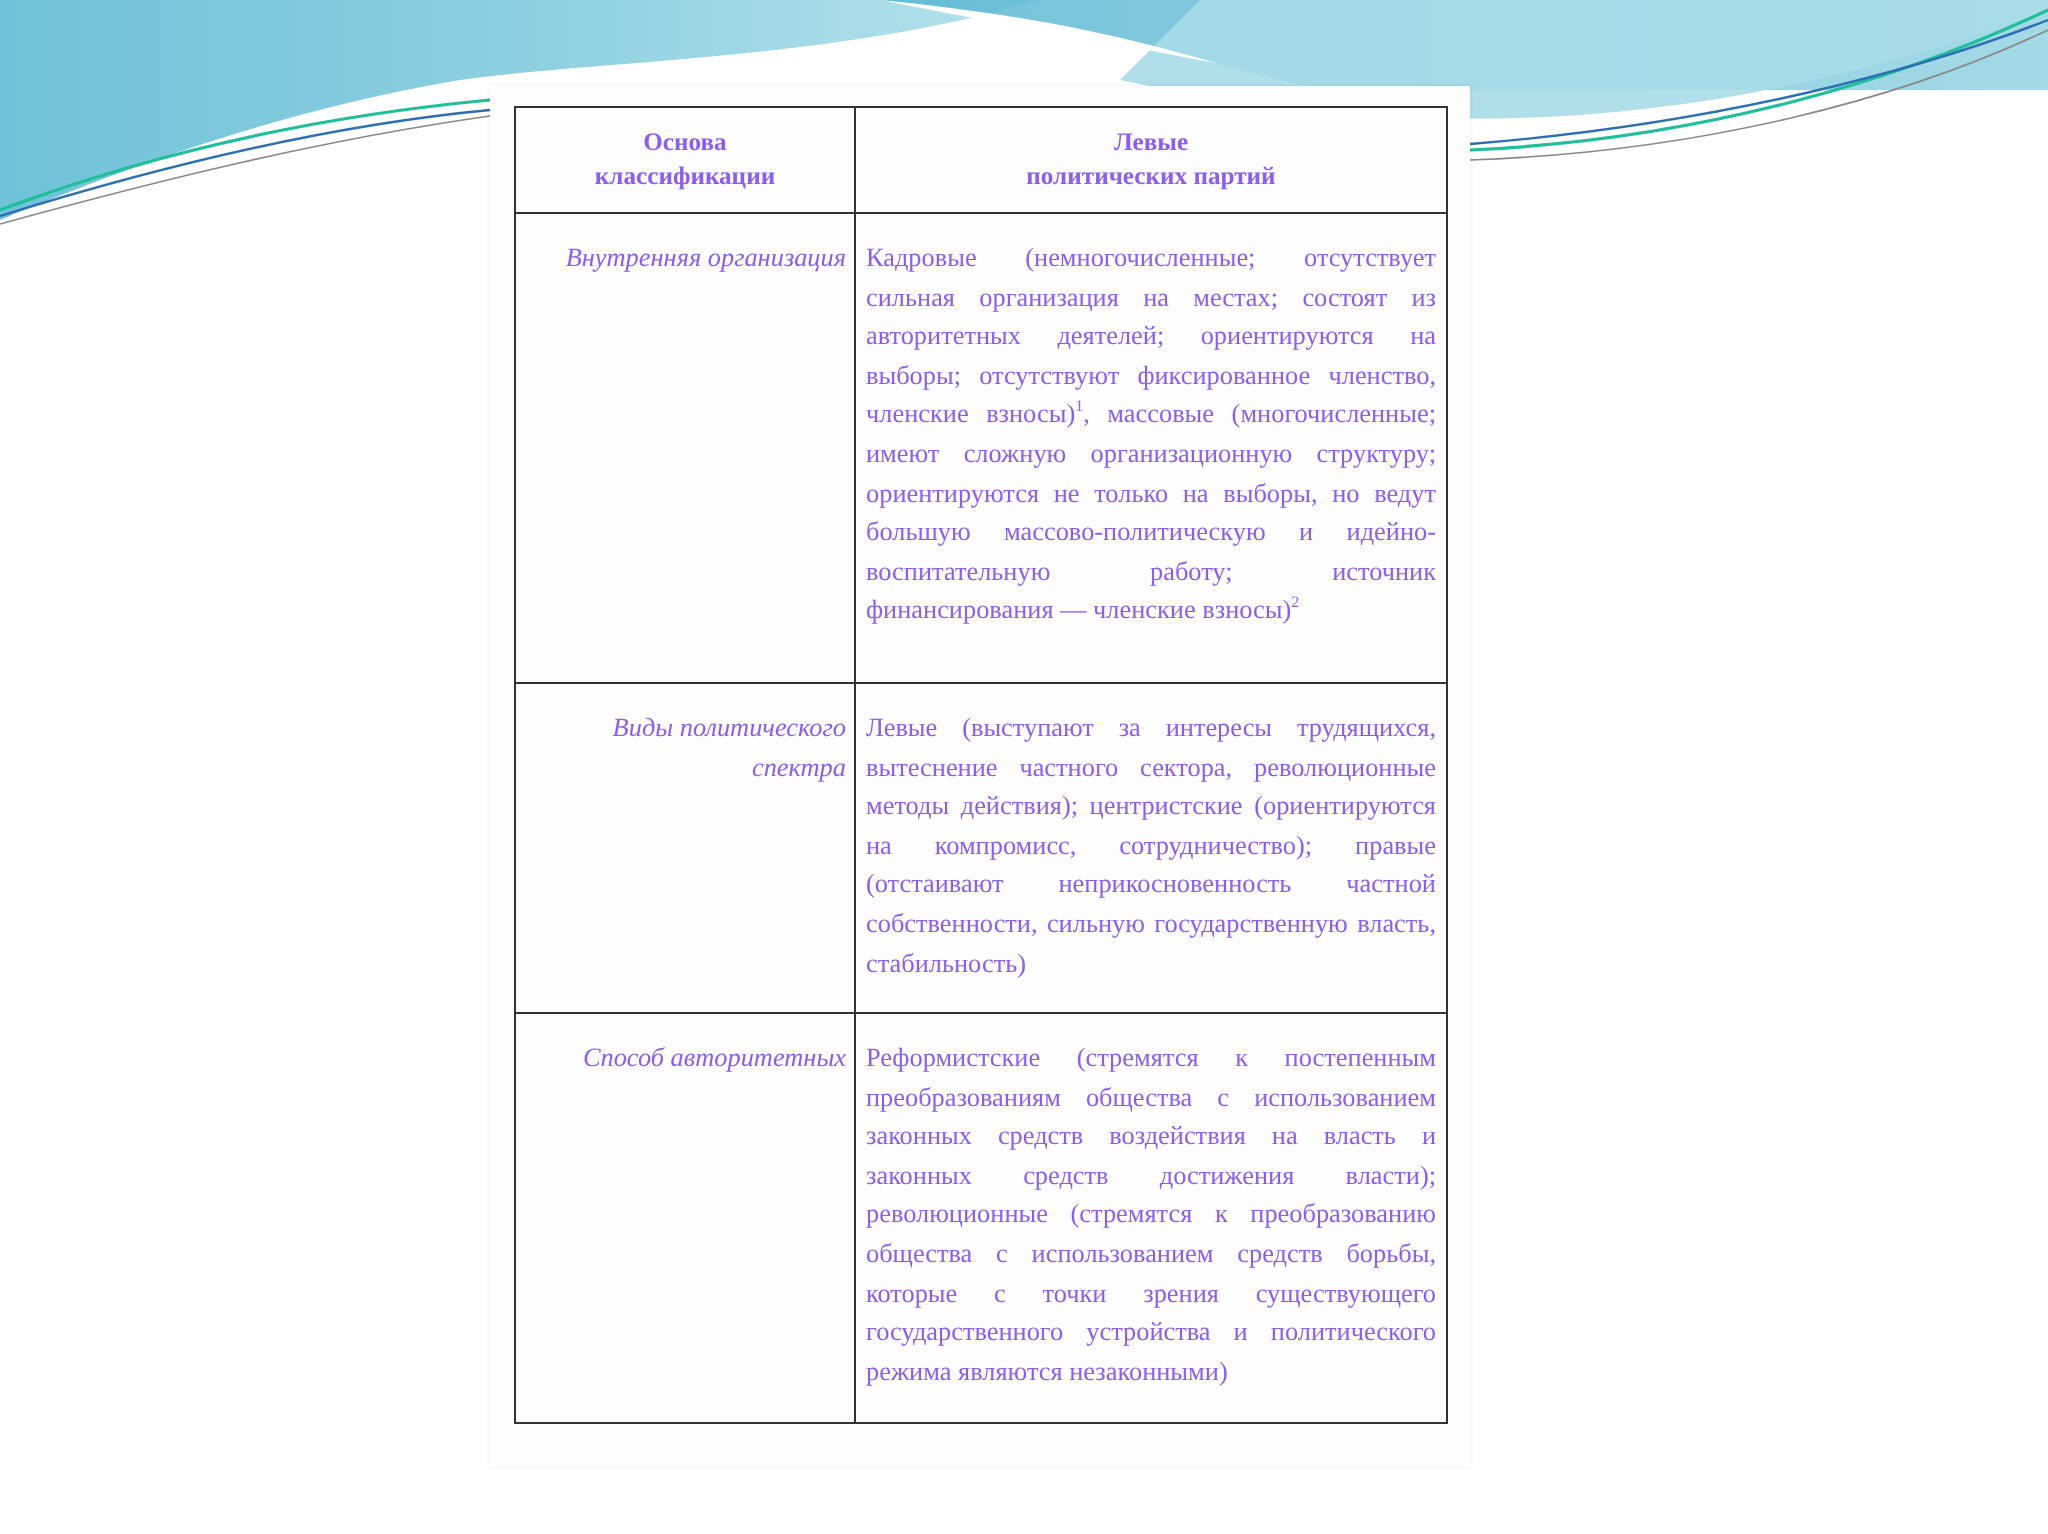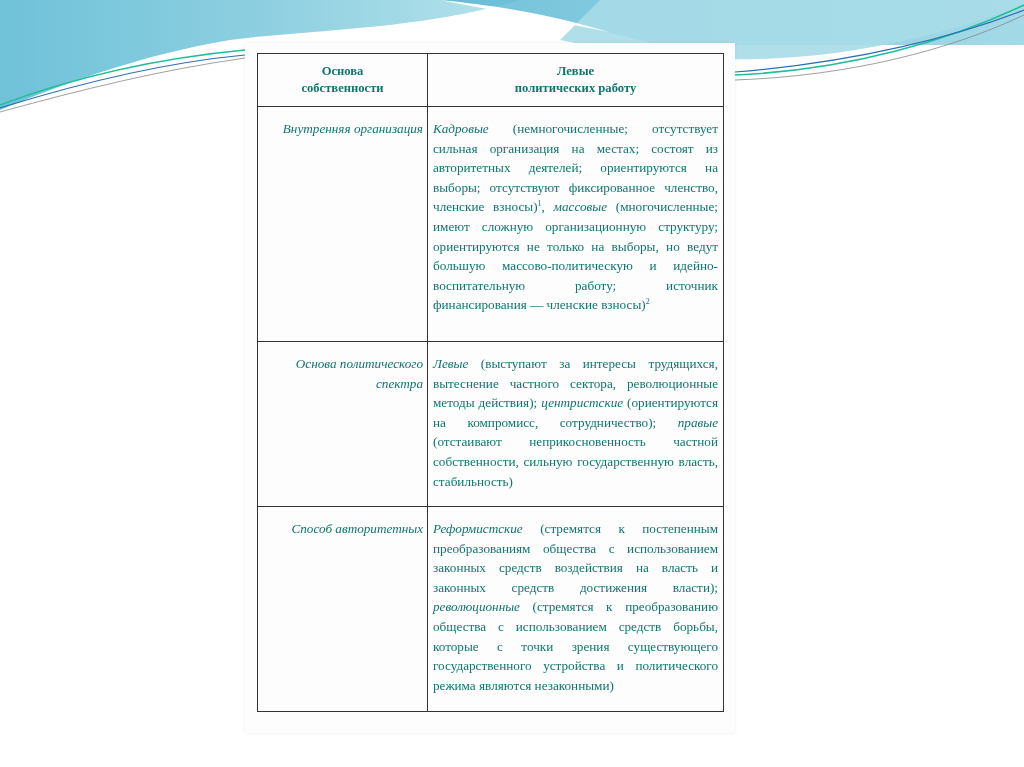--- a/index.html
+++ b/index.html
@@ -10,38 +10,38 @@
   }
   .wave { position: absolute; left: 0; top: 0; width: 1024px; height: 130px; }
   .sheet {
     position: absolute; left: 245px; top: 43px; width: 490px; height: 690px;
     background: #fdfdfd;
     box-shadow: 0 0 3px rgba(0,0,0,0.08);
   }
   table.cls {
     position: absolute; left: 12px; top: 10px; width: 467px;
     border-collapse: collapse;
-    color: #0f766e;
+    color: #8b5cf6;
     font-size: 13.2px; line-height: 19.6px;
   }
   table.cls th, table.cls td {
     border: 1.5px solid #333;
     vertical-align: top;
   }
   table.cls th {
     font-weight: bold; text-align: center; font-size: 12.6px; line-height: 17px;
     height: 52px; vertical-align: middle; padding: 0 6px;
   }
   th.c1, td.c1 { width: 157px; }
   td.c1 { padding: 12px 4px 0 5px; text-align: right; font-style: italic; }
   td.c2 { padding: 12px 5px 0 5px; text-align: justify; }
   .r1 td { height: 222px; }
   .r2 td { height: 152px; }
   .r3 td { height: 192px; }
-  .it { font-style: italic; }
+  .it { }
   sup { font-size: 8px; line-height: 0; }
 </style>
 </head>
 <body>
 
 <svg class="wave" viewBox="0 0 1024 130" preserveAspectRatio="none">
   <defs>
     <linearGradient id="g1" x1="0" y1="0" x2="1" y2="0">
       <stop offset="0" stop-color="#6fc2d9"></stop>
       <stop offset="0.5" stop-color="#8dcfe0"></stop>
@@ -63,35 +63,35 @@
   <path d="M735,72 C860,62 960,35 1024,10" stroke="#2d6fb5" stroke-width="1.2" fill="none"></path>
   <path d="M735,80 C850,76 950,50 1024,15" stroke="#888" stroke-width="0.8" fill="none"></path>
 </svg>
 
 <div class="sheet">
   <table class="cls">
     <thead>
       <tr>
         <th class="c1">
           <span>Основа</span><br>
-          <span>собственности</span>
+          <span>классификации</span>
         </th>
         <th class="c2">
           <span>Левые</span><br>
-          <span>политических работу</span>
+          <span>политических партий</span>
         </th>
       </tr>
     </thead>
     <tbody>
       <tr class="r1">
         <td class="c1">Внутренняя организация</td>
         <td class="c2"><span class="it">Кадровые</span><span> (немногочисленные; отсутствует сильная организация на местах; состоят из авторитетных деятелей; ориентируются на выборы; отсутствуют фиксированное членство, членские взносы)</span><sup>1</sup><span>, </span><span class="it">массовые</span><span> (многочисленные; имеют сложную организационную структуру; ориентируются не только на выборы, но ведут большую массово-политическую и идейно-воспитательную работу; источник финансирования — членские взносы)</span><sup>2</sup></td>
       </tr>
       <tr class="r2">
-        <td class="c1">Основа политического спектра</td>
+        <td class="c1">Виды политического спектра</td>
         <td class="c2"><span class="it">Левые</span><span> (выступают за интересы трудящихся, вытеснение частного сектора, революционные методы действия); </span><span class="it">центристские</span><span> (ориентируются на компромисс, сотрудничество); </span><span class="it">правые</span><span> (отстаивают неприкосновенность частной собственности, сильную государственную власть, стабильность)</span></td>
       </tr>
       <tr class="r3">
         <td class="c1">Способ авторитетных</td>
         <td class="c2"><span class="it">Реформистские</span><span> (стремятся к постепенным преобразованиям общества с использованием законных средств воздействия на власть и законных средств достижения власти); </span><span class="it">революционные</span><span> (стремятся к преобразованию общества с использованием средств борьбы, которые с точки зрения существующего государственного устройства и политического режима являются незаконными)</span></td>
       </tr>
     </tbody>
   </table>
 </div>
 

